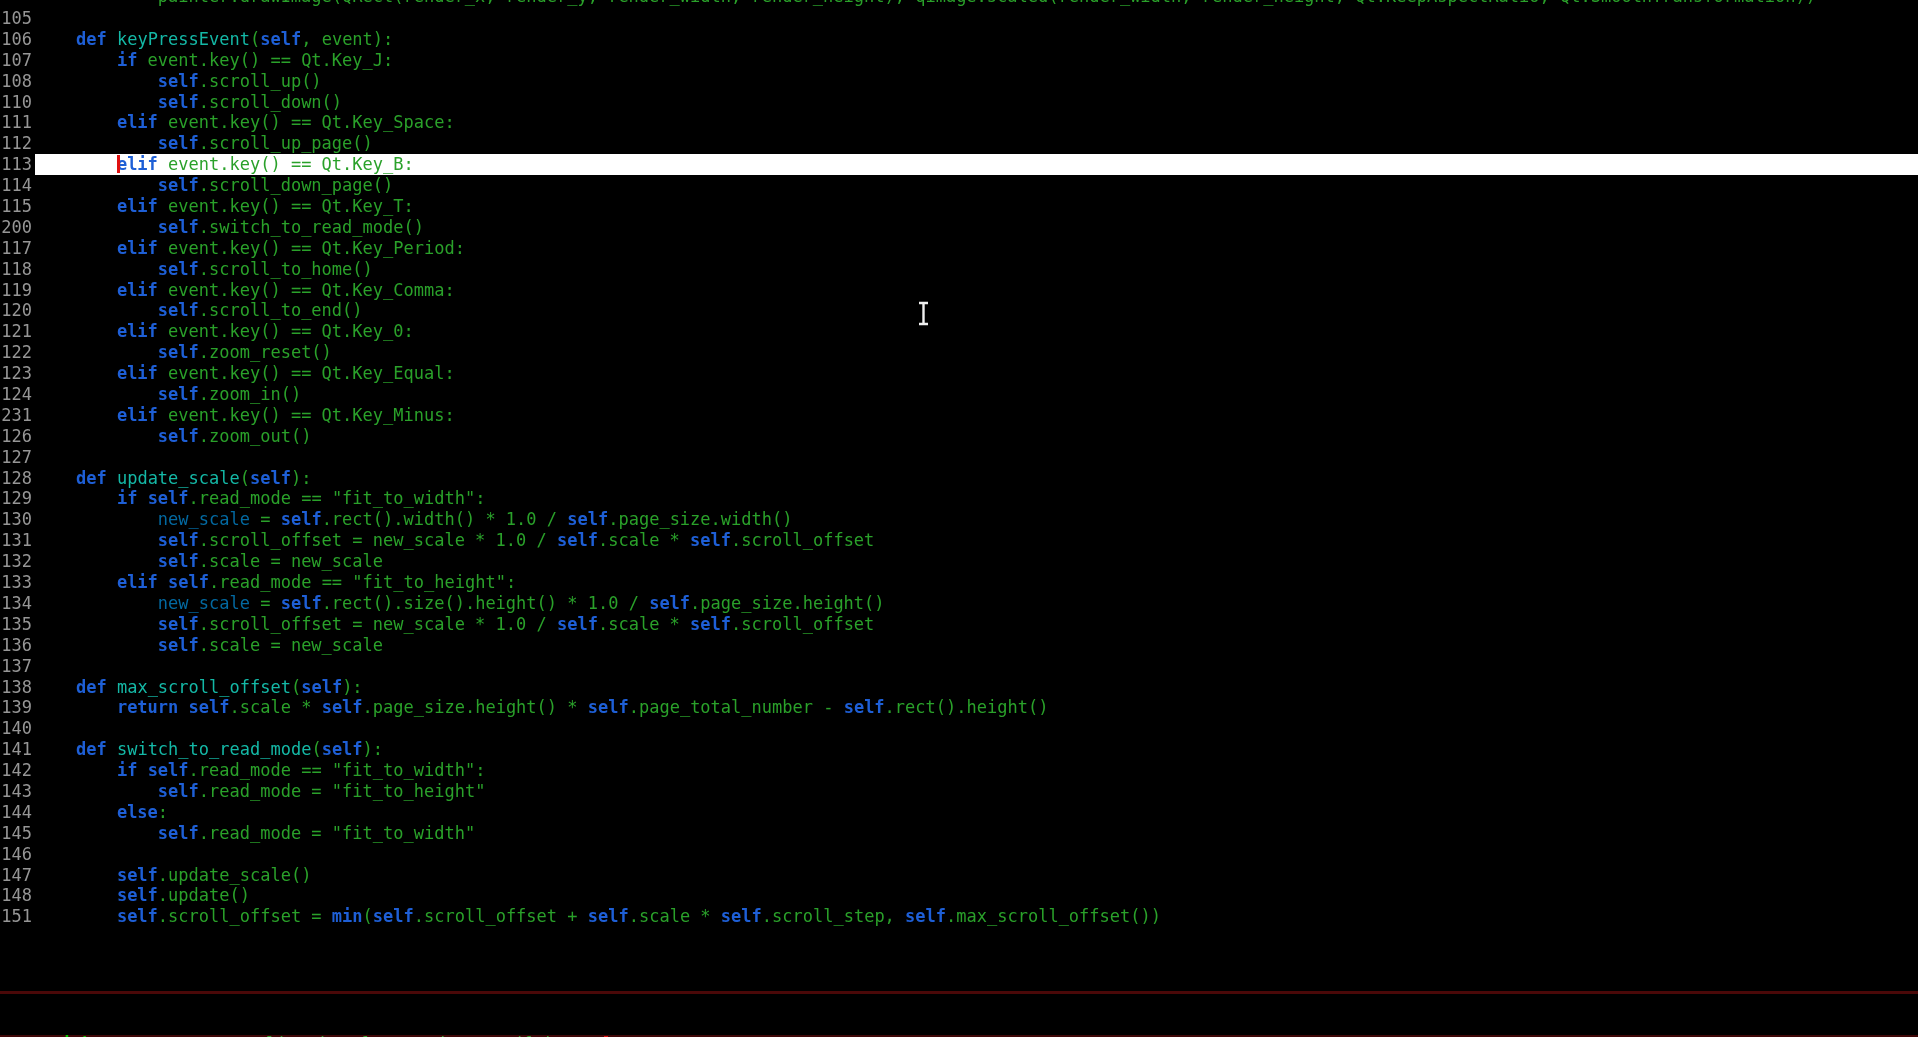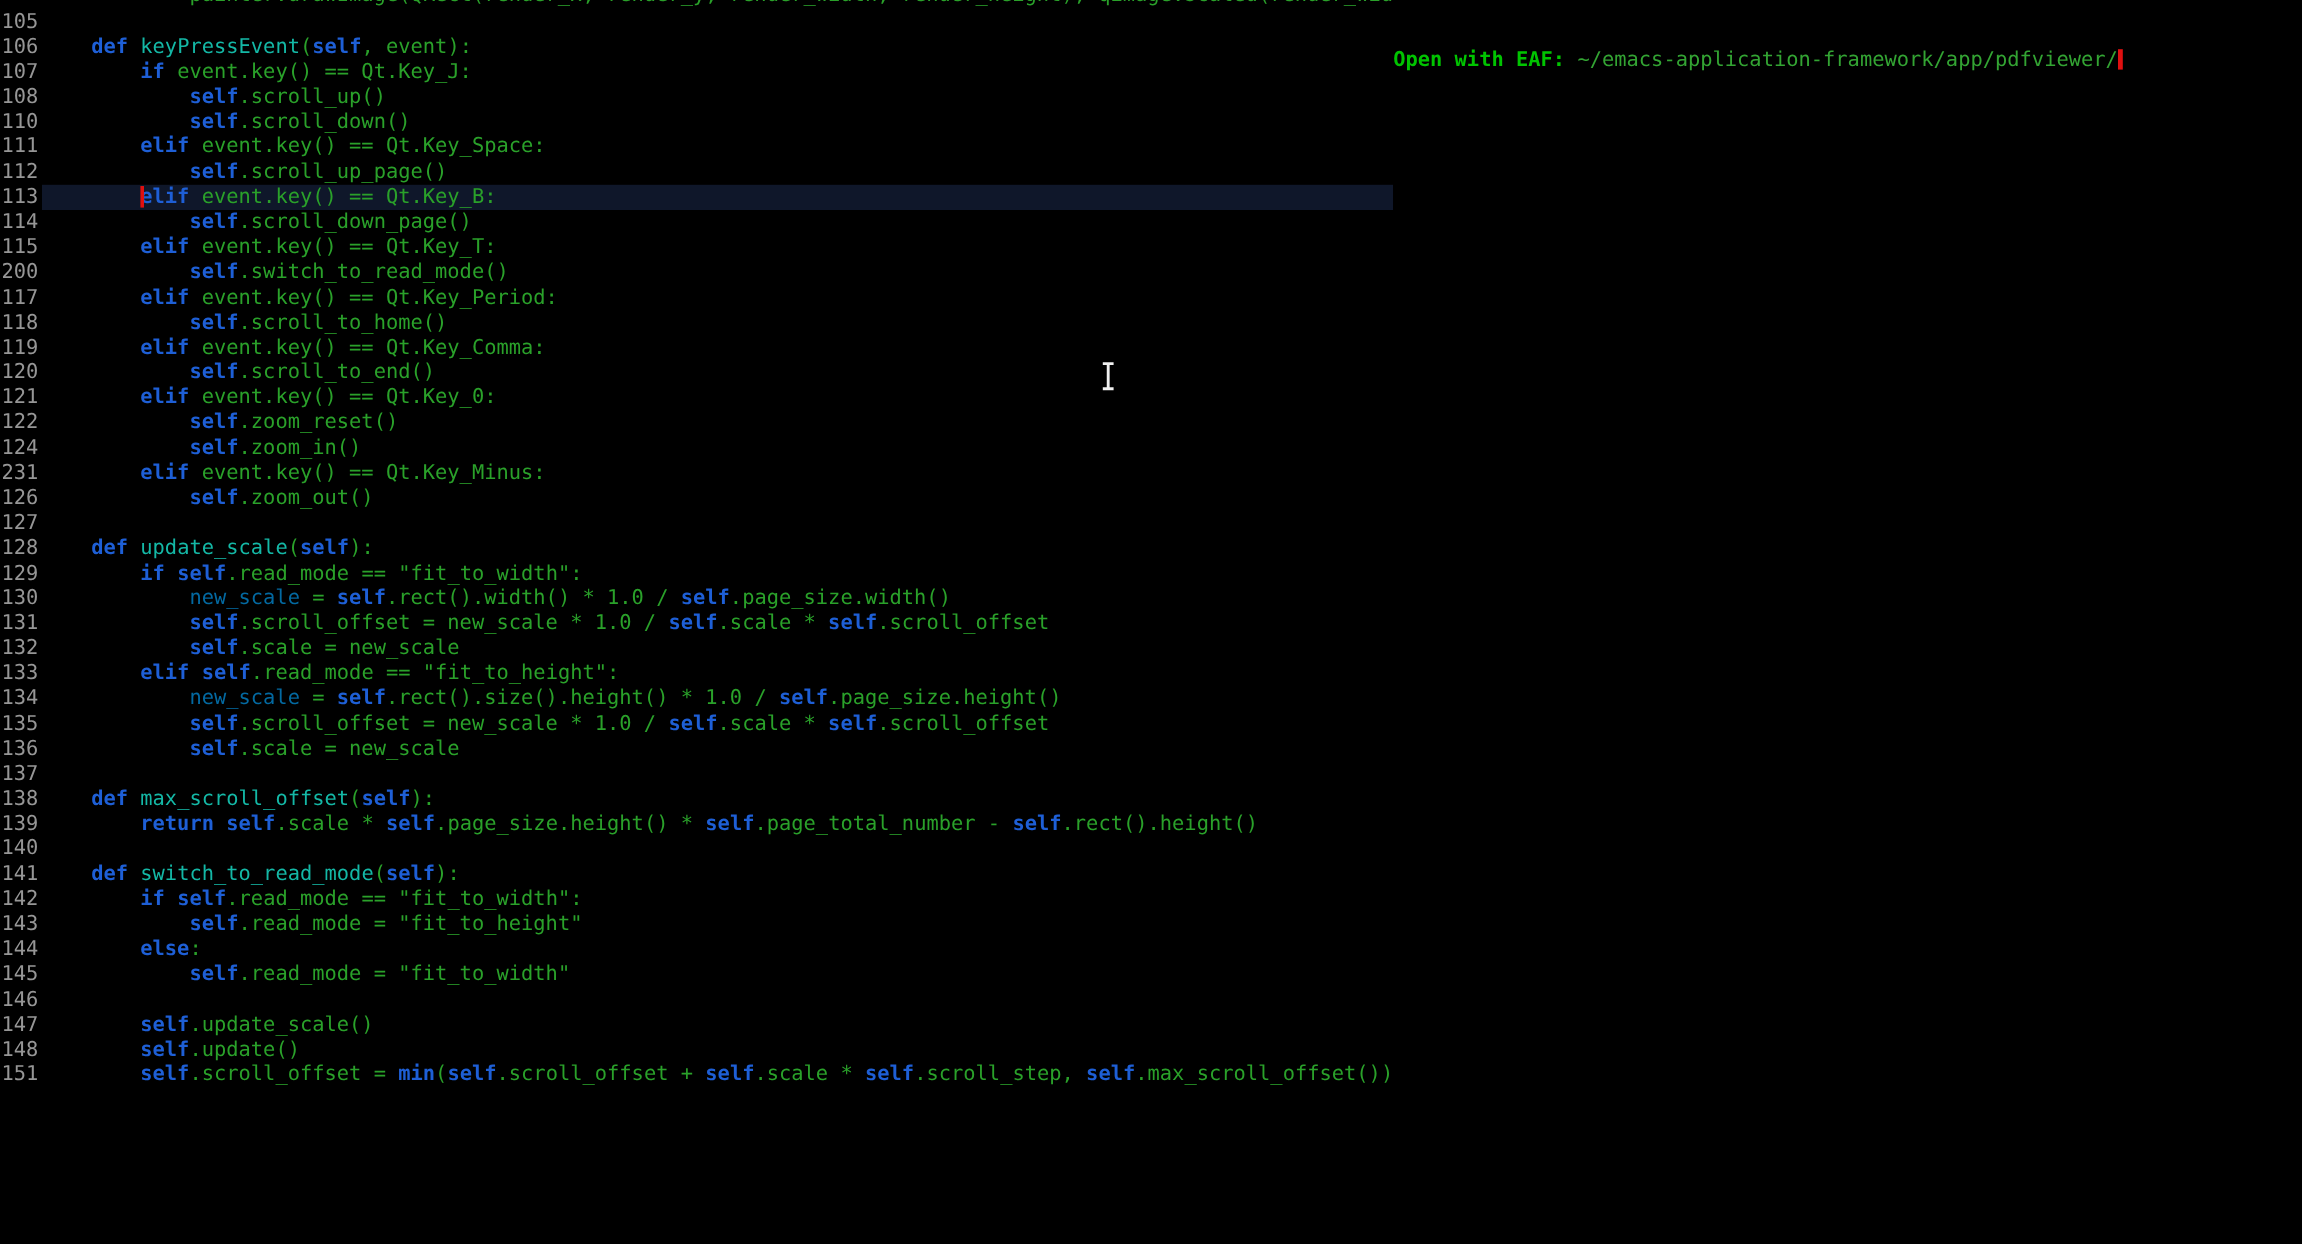--- a/index.html
+++ b/index.html
@@ -2,32 +2,32 @@
 <html><head>
 <meta charset="utf-8">
 <style>
   html,body{margin:0;padding:0;}
   body{
     width:1918px;height:1037px;overflow:hidden;
     background:#000000;
     font-family:"DejaVu Sans Mono", monospace;
     font-size:17px;
   }
-  .screen{position:relative;width:1918px;height:1037px;display:flex;flex-direction:row;}
+  .screen{position:relative;width:1918px;height:1037px;display:flex;flex-direction:column;}
 
   
   .code-area{position:relative;height:991px;overflow:hidden;}
   .clipped-row{position:relative;height:8px;overflow:hidden;}
   .clipped-row .inner{
     position:absolute;top:-14px;left:35px;line-height:21px;white-space:pre;color:#2aa12a;
   }
   .row{display:flex;height:20.9px;line-height:20.9px;white-space:pre;}
   .ln{flex:none;width:32px;text-align:right;color:#969696;}
   .code{flex:1;margin-left:3px;}
-  .row.hl .code{background:#0f172a;}
+  .row.hl .code{background:#ffffff;}
 
   .tok-d{color:#2aa12a;}
   .tok-s{color:#2aa12a;}
   .tok-k{color:#1e5fd6;font-weight:bold;}
   .tok-f{color:#14b8a6;}
   .tok-v{color:#0369a1;}
 
   .cur{
     display:inline-block;width:3px;height:18px;background:#e01010;
     vertical-align:middle;margin-right:-3px;position:relative;top:-1px;
@@ -68,20 +68,21 @@
         <div class="row hl"><span class="ln">113</span><span class="code"><span class="tok-d">        </span><span class="cur"></span><span class="tok-k">elif</span><span class="tok-d"> event.key() == Qt.Key_B:</span></span></div>
         <div class="row"><span class="ln">114</span><span class="code"><span class="tok-d">            </span><span class="tok-k">self</span><span class="tok-d">.scroll_down_page()</span></span></div>
         <div class="row"><span class="ln">115</span><span class="code"><span class="tok-d">        </span><span class="tok-k">elif</span><span class="tok-d"> event.key() == Qt.Key_T:</span></span></div>
         <div class="row"><span class="ln">200</span><span class="code"><span class="tok-d">            </span><span class="tok-k">self</span><span class="tok-d">.switch_to_read_mode()</span></span></div>
         <div class="row"><span class="ln">117</span><span class="code"><span class="tok-d">        </span><span class="tok-k">elif</span><span class="tok-d"> event.key() == Qt.Key_Period:</span></span></div>
         <div class="row"><span class="ln">118</span><span class="code"><span class="tok-d">            </span><span class="tok-k">self</span><span class="tok-d">.scroll_to_home()</span></span></div>
         <div class="row"><span class="ln">119</span><span class="code"><span class="tok-d">        </span><span class="tok-k">elif</span><span class="tok-d"> event.key() == Qt.Key_Comma:</span></span></div>
         <div class="row"><span class="ln">120</span><span class="code"><span class="tok-d">            </span><span class="tok-k">self</span><span class="tok-d">.scroll_to_end()</span></span></div>
         <div class="row"><span class="ln">121</span><span class="code"><span class="tok-d">        </span><span class="tok-k">elif</span><span class="tok-d"> event.key() == Qt.Key_0:</span></span></div>
         <div class="row"><span class="ln">122</span><span class="code"><span class="tok-d">            </span><span class="tok-k">self</span><span class="tok-d">.zoom_reset()</span></span></div>
+        <div class="row"><span class="ln">123</span><span class="code"><span class="tok-d">        </span><span class="tok-k">elif</span><span class="tok-d"> event.key() == Qt.Key_Equal:</span></span></div>
         <div class="row"><span class="ln">124</span><span class="code"><span class="tok-d">            </span><span class="tok-k">self</span><span class="tok-d">.zoom_in()</span></span></div>
         <div class="row"><span class="ln">231</span><span class="code"><span class="tok-d">        </span><span class="tok-k">elif</span><span class="tok-d"> event.key() == Qt.Key_Minus:</span></span></div>
         <div class="row"><span class="ln">126</span><span class="code"><span class="tok-d">            </span><span class="tok-k">self</span><span class="tok-d">.zoom_out()</span></span></div>
         <div class="row"><span class="ln">127</span><span class="code"></span></div>
         <div class="row"><span class="ln">128</span><span class="code"><span class="tok-d">    </span><span class="tok-k">def</span><span class="tok-d"> </span><span class="tok-f">update_scale</span><span class="tok-d">(</span><span class="tok-k">self</span><span class="tok-d">):</span></span></div>
         <div class="row"><span class="ln">129</span><span class="code"><span class="tok-d">        </span><span class="tok-k">if</span><span class="tok-d"> </span><span class="tok-k">self</span><span class="tok-d">.read_mode == </span><span class="tok-s">"fit_to_width"</span><span class="tok-d">:</span></span></div>
         <div class="row"><span class="ln">130</span><span class="code"><span class="tok-d">            </span><span class="tok-v">new_scale</span><span class="tok-d"> = </span><span class="tok-k">self</span><span class="tok-d">.rect().width() * 1.0 / </span><span class="tok-k">self</span><span class="tok-d">.page_size.width()</span></span></div>
         <div class="row"><span class="ln">131</span><span class="code"><span class="tok-d">            </span><span class="tok-k">self</span><span class="tok-d">.scroll_offset = new_scale * 1.0 / </span><span class="tok-k">self</span><span class="tok-d">.scale * </span><span class="tok-k">self</span><span class="tok-d">.scroll_offset</span></span></div>
         <div class="row"><span class="ln">132</span><span class="code"><span class="tok-d">            </span><span class="tok-k">self</span><span class="tok-d">.scale = new_scale</span></span></div>
         <div class="row"><span class="ln">133</span><span class="code"><span class="tok-d">        </span><span class="tok-k">elif</span><span class="tok-d"> </span><span class="tok-k">self</span><span class="tok-d">.read_mode == </span><span class="tok-s">"fit_to_height"</span><span class="tok-d">:</span></span></div>

